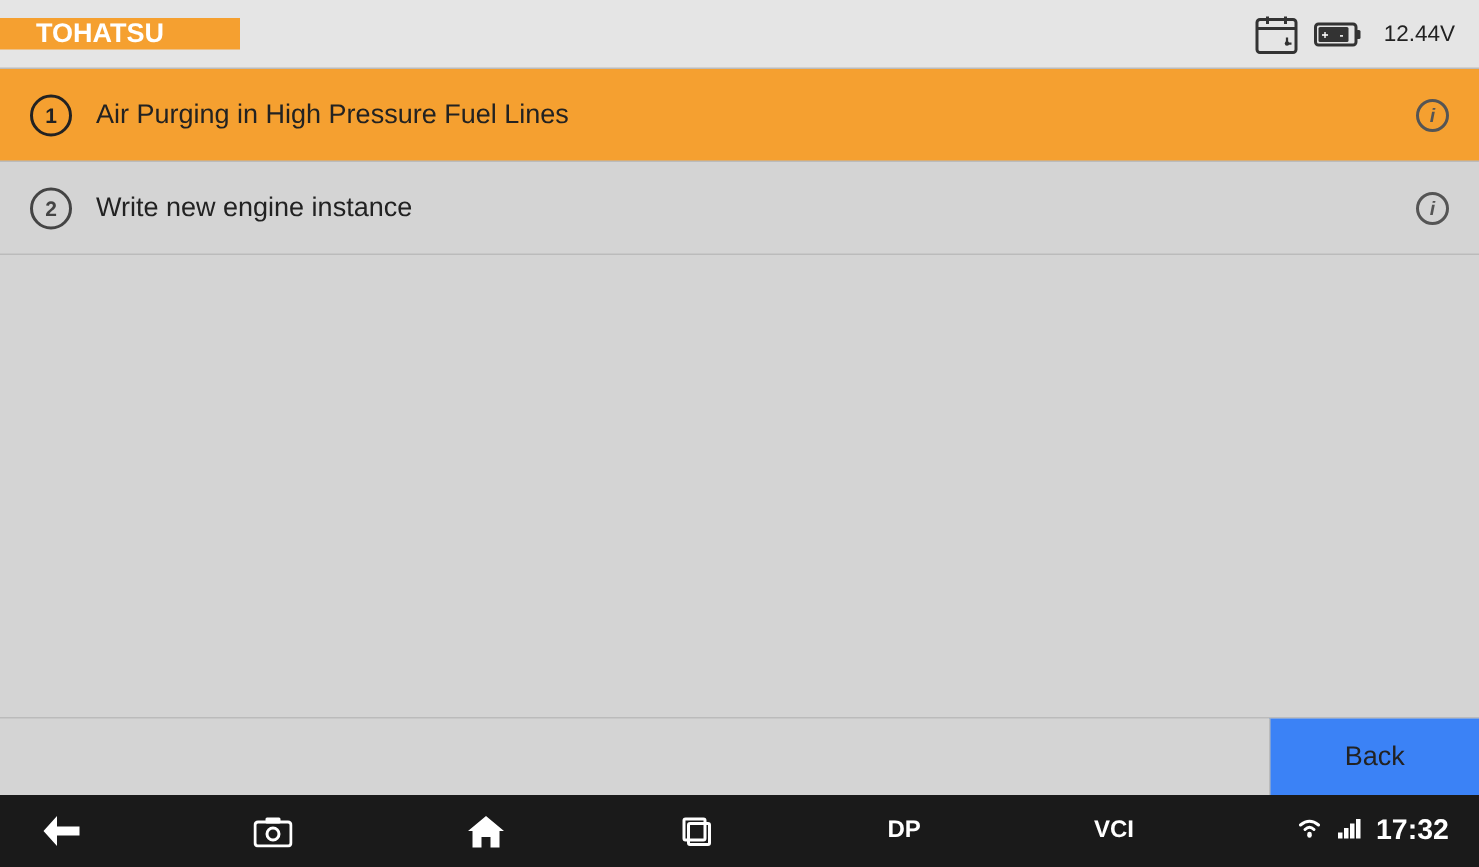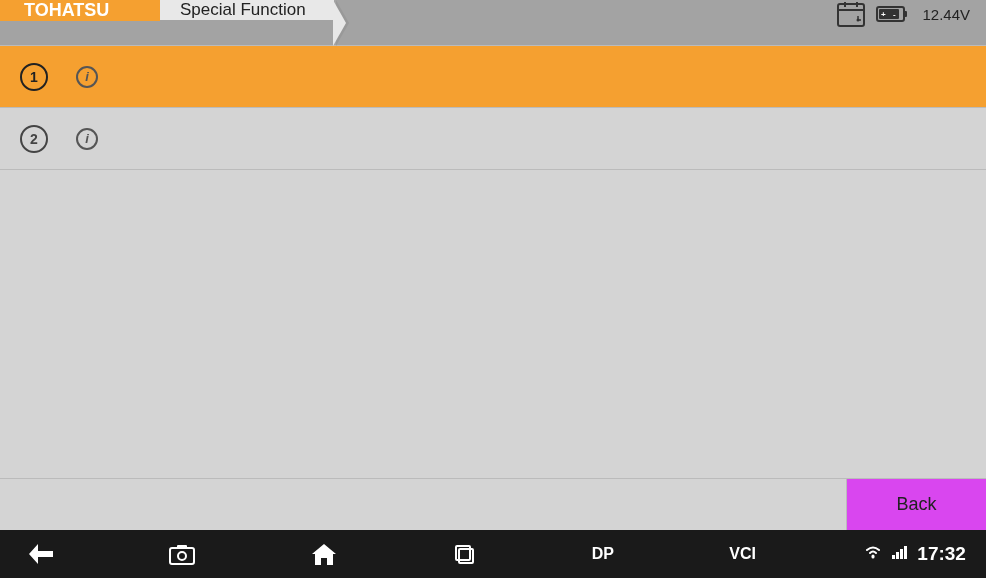--- a/index.html
+++ b/index.html
@@ -10,23 +10,23 @@
       font-family: Arial, sans-serif;
       background: #d0d0d0;
       overflow: hidden;
       display: flex;
       flex-direction: column;
     }
 
     
     .top-bar {
       display: flex;
-      align-items: flex-start;
+      align-items: center;
       height: 46px;
-      background: #a3a3a3;
+      background: #e5e5e5;
       border-bottom: 1px solid #bbb;
       flex-shrink: 0;
     }
 
     .top-bar-brand {
       background: #f5a030;
       color: #fff;
       font-size: 18px;
       font-weight: bold;
       display: flex;
@@ -181,21 +181,21 @@
       display: flex;
       align-items: center;
       justify-content: flex-end;
       border-top: 1px solid #bbb;
       flex-shrink: 0;
     }
 
     .back-btn {
       height: 100%;
       min-width: 140px;
-      background: #d946ef;
+      background: #3b82f6;
       border: none;
       border-left: 1px solid #bbb;
       font-size: 18px;
       color: #222;
       cursor: pointer;
       display: flex;
       align-items: center;
       justify-content: center;
       font-family: Arial, sans-serif;
     }
@@ -235,25 +235,20 @@
     svg {
       fill: currentColor;
     }
   </style>
 </head>
 <body>
 
 <div class="top-bar">
   <div class="top-bar-brand">
     <span>TOHATSU</span>
-  </div>
-  <div class="top-bar-title-wrapper">
-    <div class="top-bar-title-tab">
-      <span>Special Function</span>
-    </div>
   </div>
   <div class="top-bar-icons">
 
     <div class="top-bar-icon-btn">
       <svg width="30" height="28" viewBox="0 0 30 28" color="#333">
         <rect x="2" y="4" width="26" height="22" rx="2" ry="2" fill="none" stroke="#333" stroke-width="2"></rect>
         <line x1="2" y1="10" x2="28" y2="10" stroke="#333" stroke-width="2"></line>
         <line x1="9" y1="2" x2="9" y2="7" stroke="#333" stroke-width="2"></line>
         <line x1="21" y1="2" x2="21" y2="7" stroke="#333" stroke-width="2"></line>
         <circle cx="22" cy="20" r="1.5" fill="#333"></circle>
@@ -274,25 +269,27 @@
     </div>
     <span class="battery-text">12.44V</span>
   </div>
 </div>
 
 <div class="main-content">
   <div class="function-list">
 
     <div class="function-item selected">
       <div class="function-item-number">1</div>
+      <span class="function-item-label">Air Purging in High Pressure Fuel Lines</span>
       <div class="info-icon">i</div>
     </div>
 
     <div class="function-item">
       <div class="function-item-number">2</div>
+      <span class="function-item-label">Write new engine instance</span>
       <div class="info-icon">i</div>
     </div>
 
   </div>
 </div>
 
 <div class="bottom-action-bar">
   <button class="back-btn">Back</button>
 </div>
 

